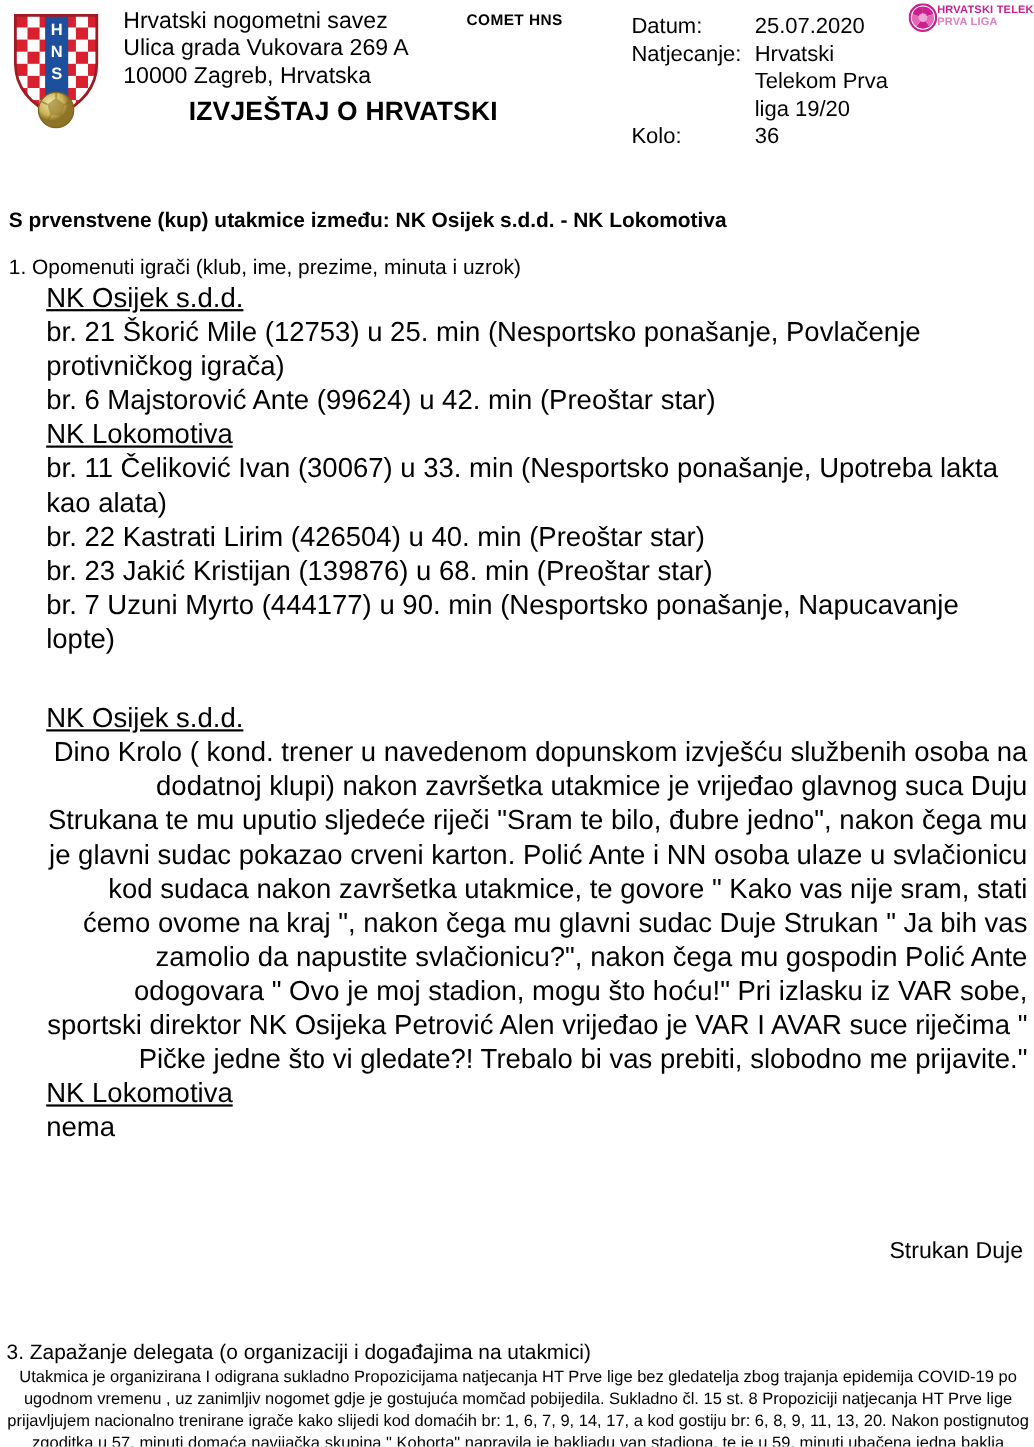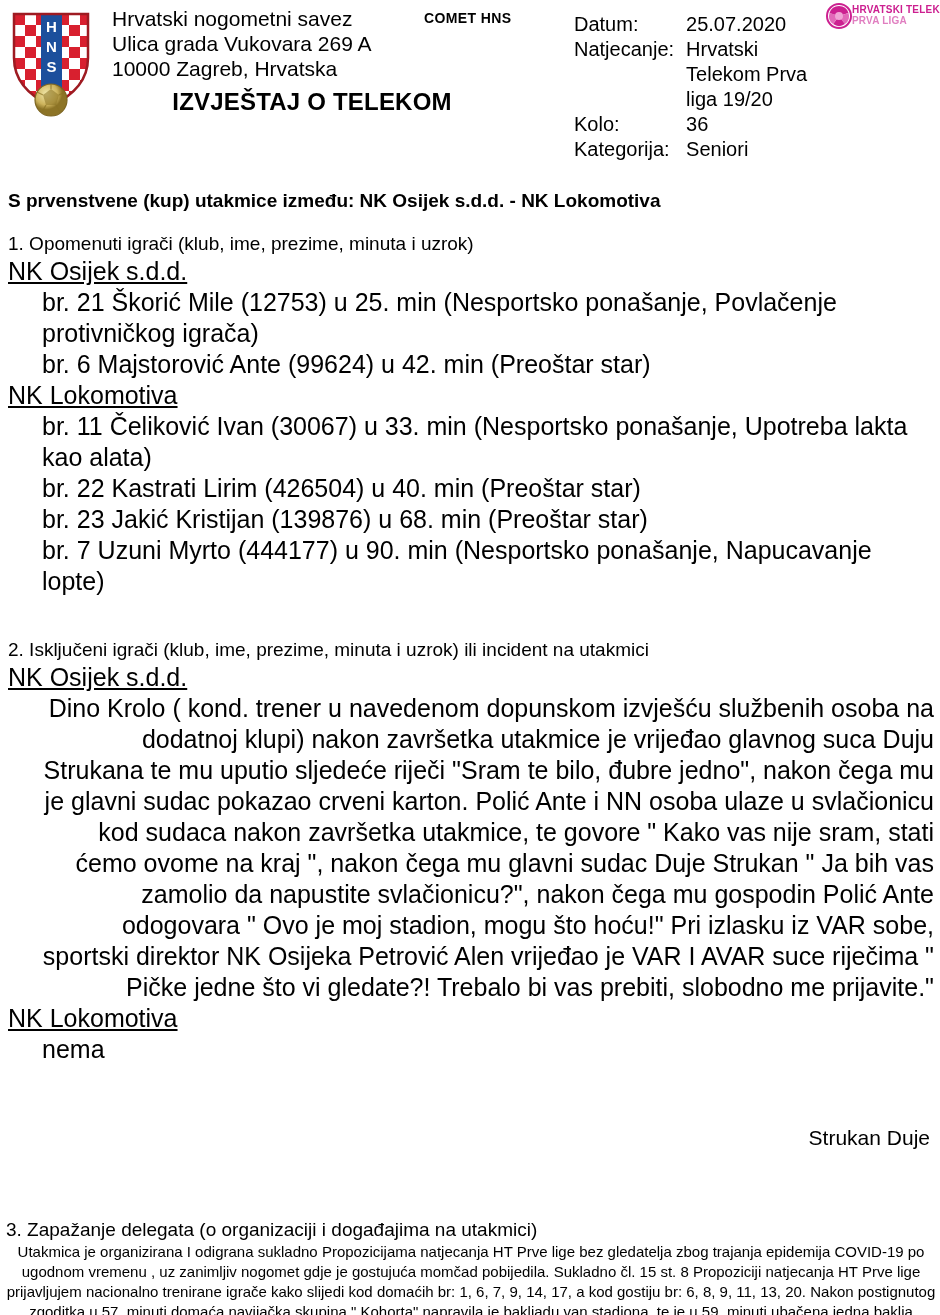--- a/index.html
+++ b/index.html
@@ -120,20 +120,21 @@
     font-size: 19px;
     line-height: 24px;
     margin: 0;
     padding: 0;
   }
   .club-name {
     font-size: 25px;
     line-height: 31px;
     text-decoration: underline;
     text-underline-offset: 2px;
+    margin-left: 34px;
   }
   .entry {
     font-size: 25px;
     line-height: 31px;
     margin-left: 34px;
     margin-right: 6px;
   }
 
   #sec1 {
     position: absolute;
@@ -270,40 +271,36 @@
   </div>
 
   <div class="org-block">
     <div class="org-line">Hrvatski nogometni savez</div>
     <div class="org-line">Ulica grada Vukovara 269 A</div>
     <div class="org-line">10000 Zagreb, Hrvatska</div>
   </div>
 
   <div class="comet-label">COMET HNS</div>
 
-  <div class="report-title">IZVJEŠTAJ O TELEKOM</div>
+  <div class="report-title">IZVJEŠTAJ O HRVATSKI</div>
 
   <table class="meta-table">
     <tbody>
       <tr>
         <td class="meta-key">Datum:</td>
         <td class="meta-val">25.07.2020</td>
       </tr>
       <tr>
         <td class="meta-key">Natjecanje:</td>
         <td class="meta-val">Hrvatski Telekom Prva liga 19/20</td>
       </tr>
       <tr>
         <td class="meta-key">Kolo:</td>
         <td class="meta-val">36</td>
       </tr>
-      <tr>
-        <td class="meta-key">Kategorija:</td>
-        <td class="meta-val">Seniori</td>
-      </tr>
     </tbody>
   </table>
 
   <div class="ht-logo">
     <svg viewBox="0 0 26 26" width="26" height="26" aria-hidden="true" style="position:absolute;left:0;top:1px;">
       <circle cx="13" cy="13" r="12" fill="#ffffff" stroke="#cc2090" stroke-width="2"></circle>
       <path d="M13 3 a10 10 0 0 1 9.5 6.9 L13 13 Z" fill="#cc2090"></path>
       <path d="M22.5 9.9 a10 10 0 0 1 -3.6 11.2 L13 13 Z" fill="#e268b8"></path>
       <path d="M18.9 21.1 a10 10 0 0 1 -11.8 0 L13 13 Z" fill="#cc2090"></path>
       <path d="M7.1 21.1 a10 10 0 0 1 -3.6 -11.2 L13 13 Z" fill="#e268b8"></path>
@@ -331,21 +328,20 @@
   <div>
     <div class="club-name">NK Lokomotiva</div>
     <div class="entry">br. 11 Čeliković Ivan (30067) u 33. min  (Nesportsko ponašanje, Upotreba lakta kao alata)</div>
     <div class="entry">br. 22 Kastrati Lirim (426504) u 40. min  (Preoštar star)</div>
     <div class="entry">br. 23 Jakić Kristijan (139876) u 68. min  (Preoštar star)</div>
     <div class="entry">br. 7 Uzuni Myrto (444177) u 90. min  (Nesportsko ponašanje, Napucavanje lopte)</div>
   </div>
 </div>
 
 <div id="sec2">
-  <div class="section-heading">2. Isključeni igrači (klub, ime, prezime, minuta i uzrok) ili incident na utakmici</div>
 
   <div>
     <div class="club-name">NK Osijek s.d.d.</div>
     <div class="incident-text">Dino Krolo ( kond. trener u navedenom dopunskom izvješću službenih osoba na dodatnoj klupi) nakon završetka utakmice je vrijeđao glavnog suca Duju Strukana te mu uputio sljedeće riječi "Sram te bilo, đubre jedno", nakon čega mu je glavni sudac pokazao crveni karton. Polić Ante i NN osoba ulaze u svlačionicu kod sudaca nakon završetka utakmice, te govore " Kako vas nije sram, stati ćemo ovome na kraj ", nakon čega mu glavni sudac Duje Strukan " Ja bih vas zamolio da napustite svlačionicu?", nakon čega mu gospodin Polić Ante odogovara " Ovo je moj stadion, mogu što hoću!" Pri izlasku iz VAR sobe, sportski direktor NK Osijeka Petrović Alen vrijeđao je VAR I AVAR suce riječima " Pičke jedne što vi gledate?! Trebalo bi vas prebiti, slobodno me prijavite."</div>
   </div>
 
   <div>
     <div class="club-name">NK Lokomotiva</div>
     <div class="entry">nema</div>
   </div>

